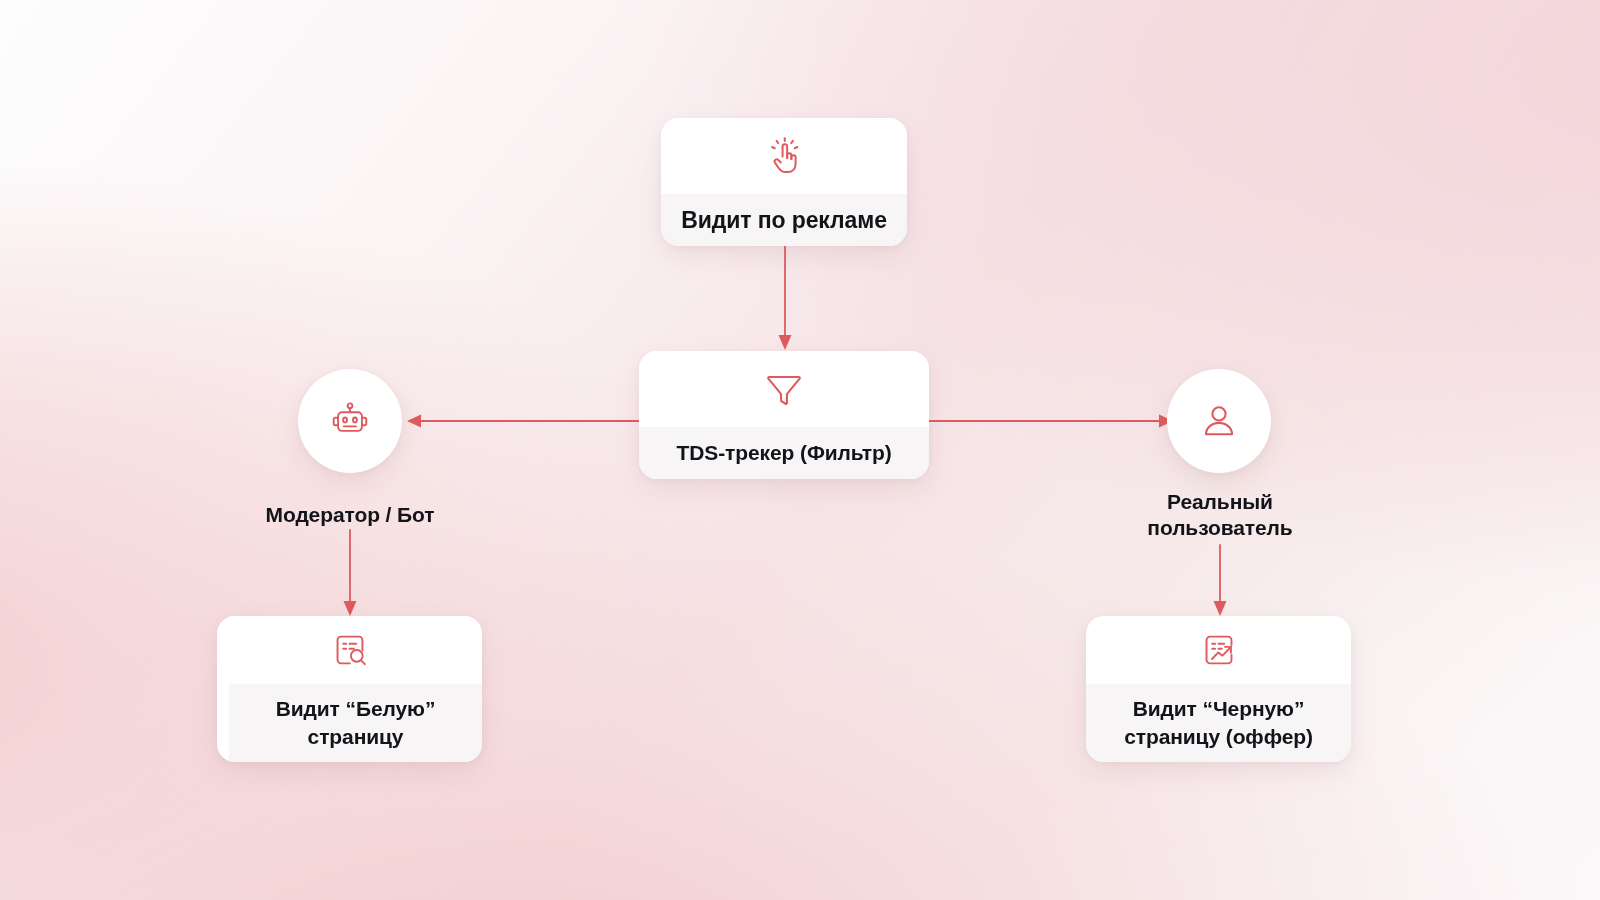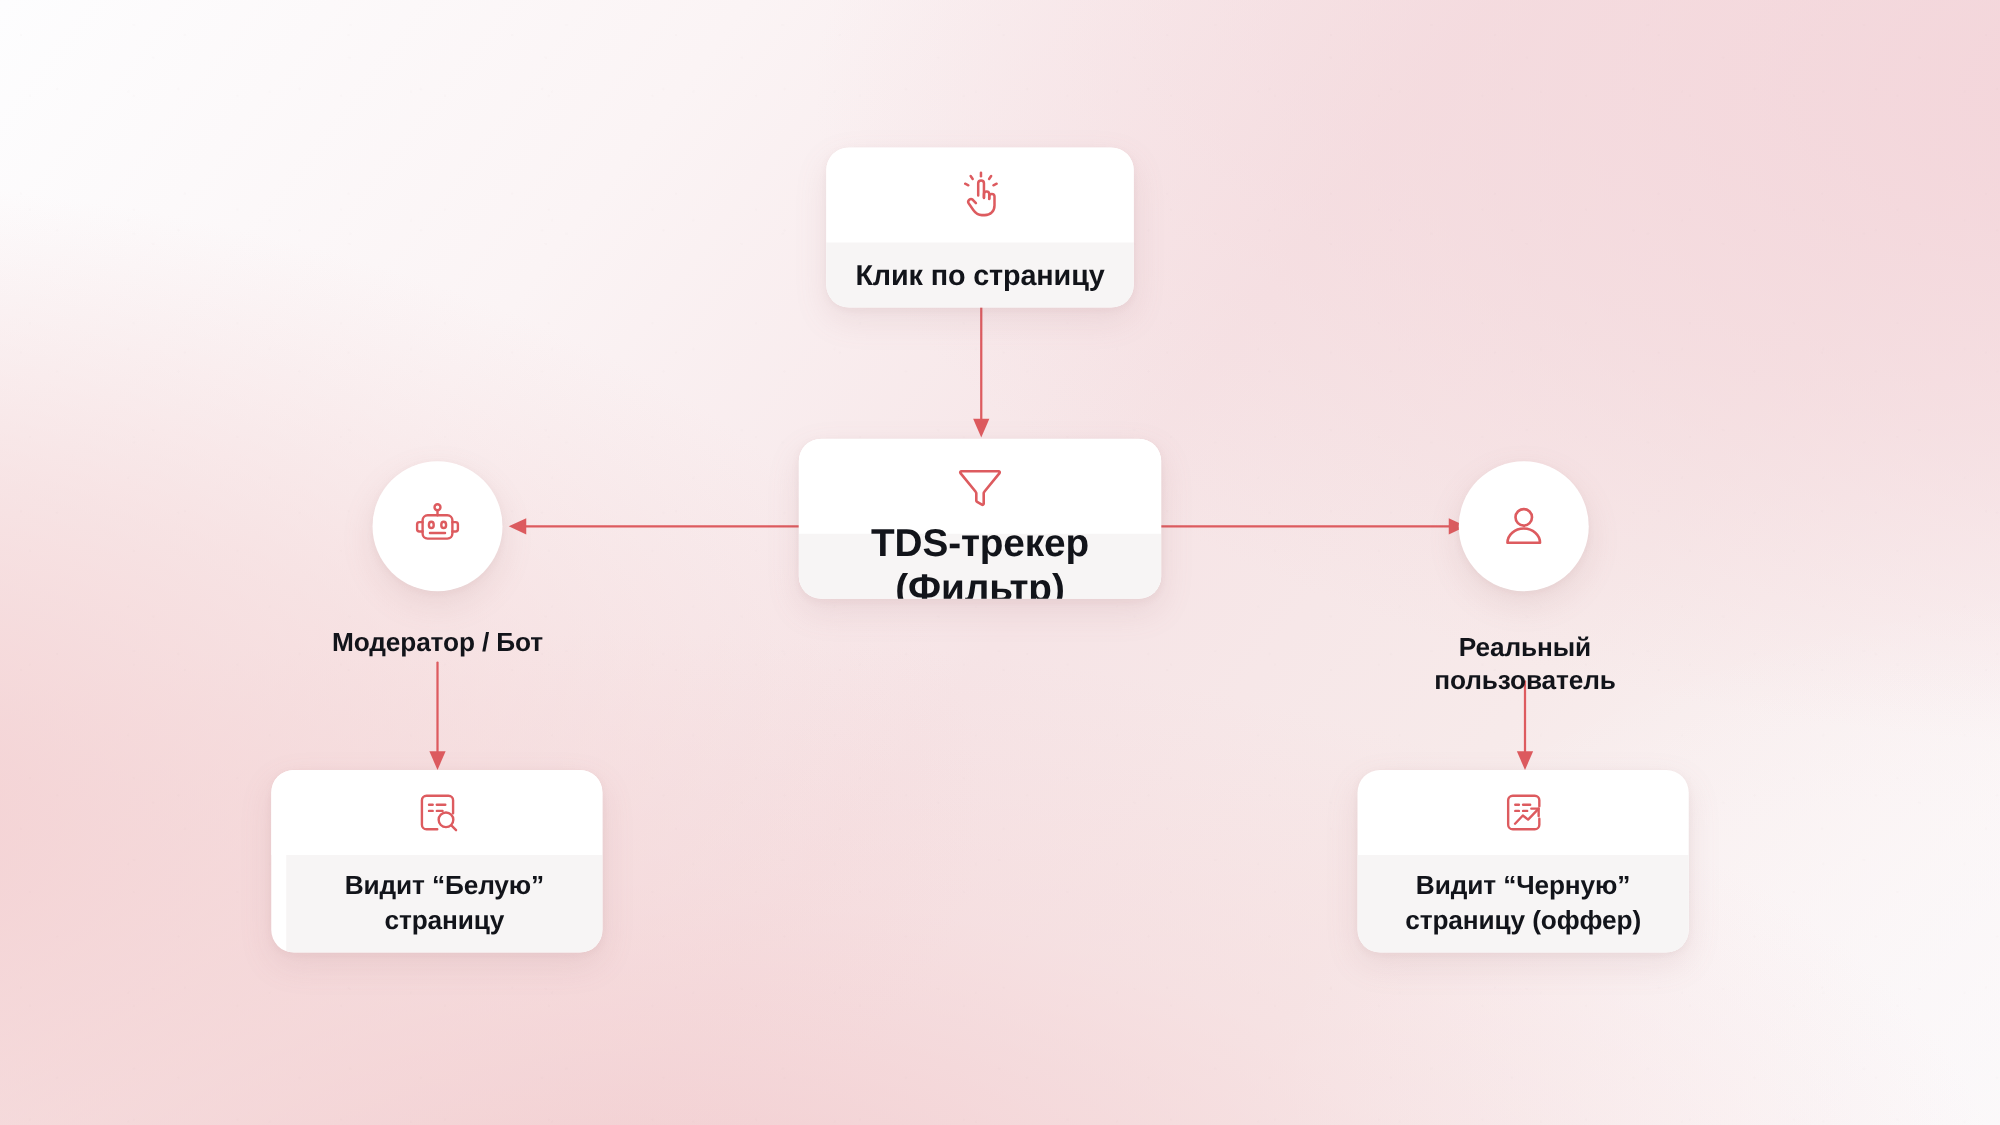--- a/index.html
+++ b/index.html
@@ -74,21 +74,21 @@
   }
 
   #card-click {
     left: 661px; top: 118px; width: 246px; height: 128px;
   }
   #card-click .card-label { font-size: 23px; height: 52px; }
 
   #card-tds {
     left: 639px; top: 351px; width: 290px; height: 128px;
   }
-  #card-tds .card-label { font-size: 31px; height: 52px; }
+  #card-tds .card-label { font-size: 21px; height: 52px; }
 
   #card-white {
     left: 217px; top: 616px; width: 265px; height: 146px;
   }
   #card-white .card-label { font-size: 21px; height: 78px; line-height: 1.35; margin-left: 12px; }
 
   #card-black {
     left: 1086px; top: 616px; width: 265px; height: 146px; align-items: center;
   }
   #card-black .card-label { font-size: 21px; height: 78px; line-height: 1.35; }
@@ -111,21 +111,21 @@
     position: absolute;
     text-align: center;
     color: #12141a;
     font-weight: 700;
     font-size: 21px;
     line-height: 1.22;
     letter-spacing: -0.1px;
     white-space: pre-line;
   }
   #caption-bot  { left: 190px;  top: 502px; width: 320px; }
-  #caption-user { left: 1060px; top: 506px; width: 320px; }
+  #caption-user { left: 1060px; top: 489px; width: 320px; }
 
   
   .connector { position: absolute; overflow: visible; }
   #conn-click-tds { left: 755px;  top: 246px; width: 60px;  height: 108px; }
   #conn-tds-bot   { left: 405px;  top: 398px; width: 240px; height: 46px; }
   #conn-tds-user  { left: 925px;  top: 398px; width: 250px; height: 46px; }
   #conn-bot-card  { left: 320px;  top: 530px; width: 60px;  height: 90px; }
   #conn-user-card { left: 1190px; top: 545px; width: 60px;  height: 75px; }
 
   svg { display: block; }
@@ -167,21 +167,21 @@
         <path d="M22.5 24.5 V14.2 a2.4 2.4 0 0 1 4.8 0 V26"></path>
         <path d="M27.3 26.4 v-3.1 a2.2 2.2 0 0 1 4.4 0 V27"></path>
         <path d="M31.7 27.4 v-2.1 a2.2 2.2 0 0 1 4.4 0 v7.4 c0 4.6 -3.3 8.1 -8.1 8.1 h-2.4 c-3.6 0 -5.3 -1.6 -7.2 -4.3 l-3.9 -5.6 a2.3 2.3 0 0 1 3.5 -2.9 l2.6 2.8"></path>
         <path d="M24.8 8.4 V5.4"></path>
         <path d="M17.9 10.6 L16.2 8.1"></path>
         <path d="M31.6 10.6 L33.3 8.1"></path>
         <path d="M14.3 15.9 L11.6 14.6"></path>
         <path d="M35.2 15.9 L37.9 14.6"></path>
       </svg>
     </div>
-    <div class="card-label">Клик по страницу</div>
+    <div class="card-label">Видит по рекламе</div>
   </div>
 
   <div id="card-tds" class="card">
     <div class="card-icon">
       <svg width="46" height="46" viewBox="0 0 48 48" fill="none" stroke="#dd5b5f" stroke-width="2.2" stroke-linecap="round" stroke-linejoin="round">
         <path d="M8.5 11.5 h31 a1 1 0 0 1 .8 1.6 L27.6 28.6 a2 2 0 0 0 -.5 1.3 v8.6 a1 1 0 0 1 -1.5 .9 l-4 -2.4 a1.4 1.4 0 0 1 -.7 -1.2 V29.9 a2 2 0 0 0 -.5 -1.3 L7.7 13.1 a1 1 0 0 1 .8 -1.6 Z"></path>
       </svg>
     </div>
     <div class="card-label">TDS-трекер (Фильтр)</div>
   </div>

